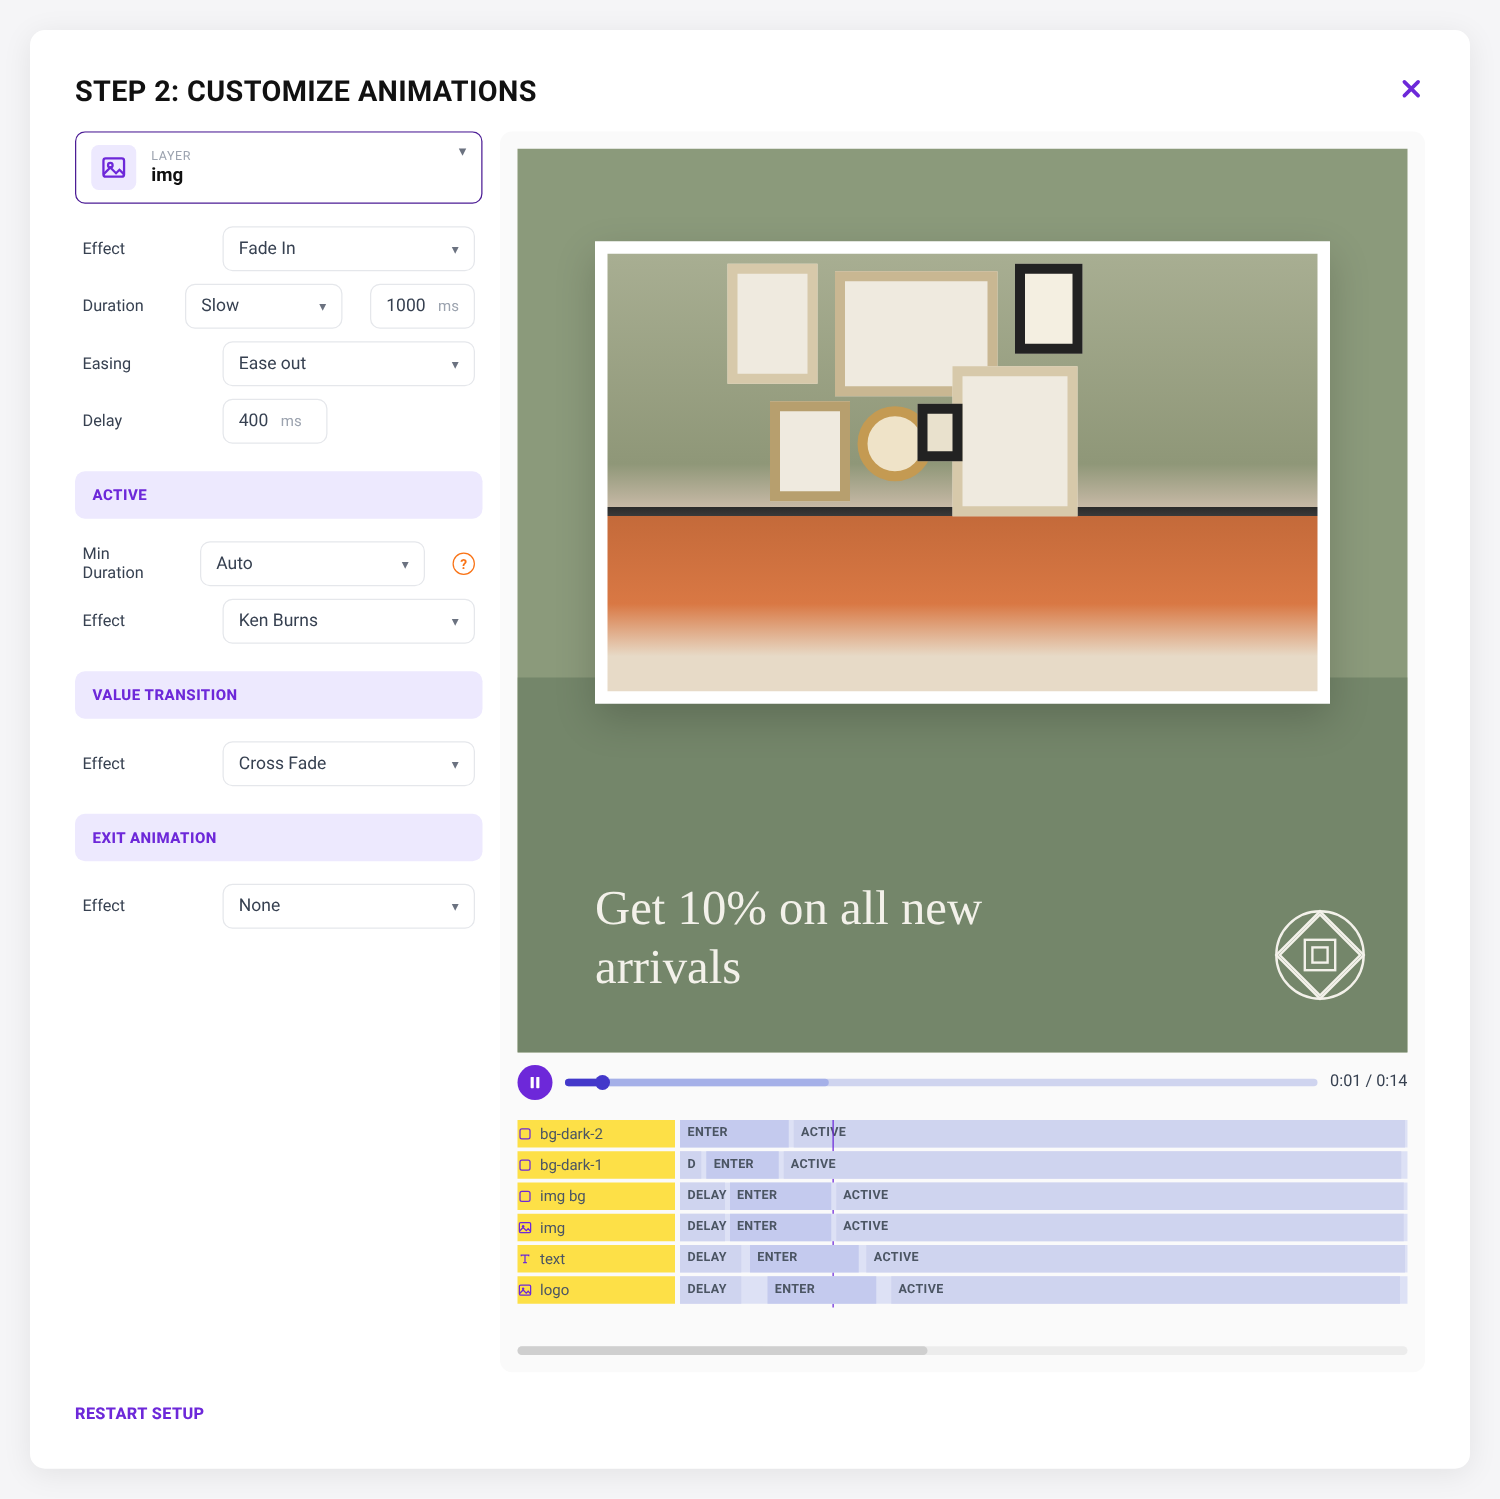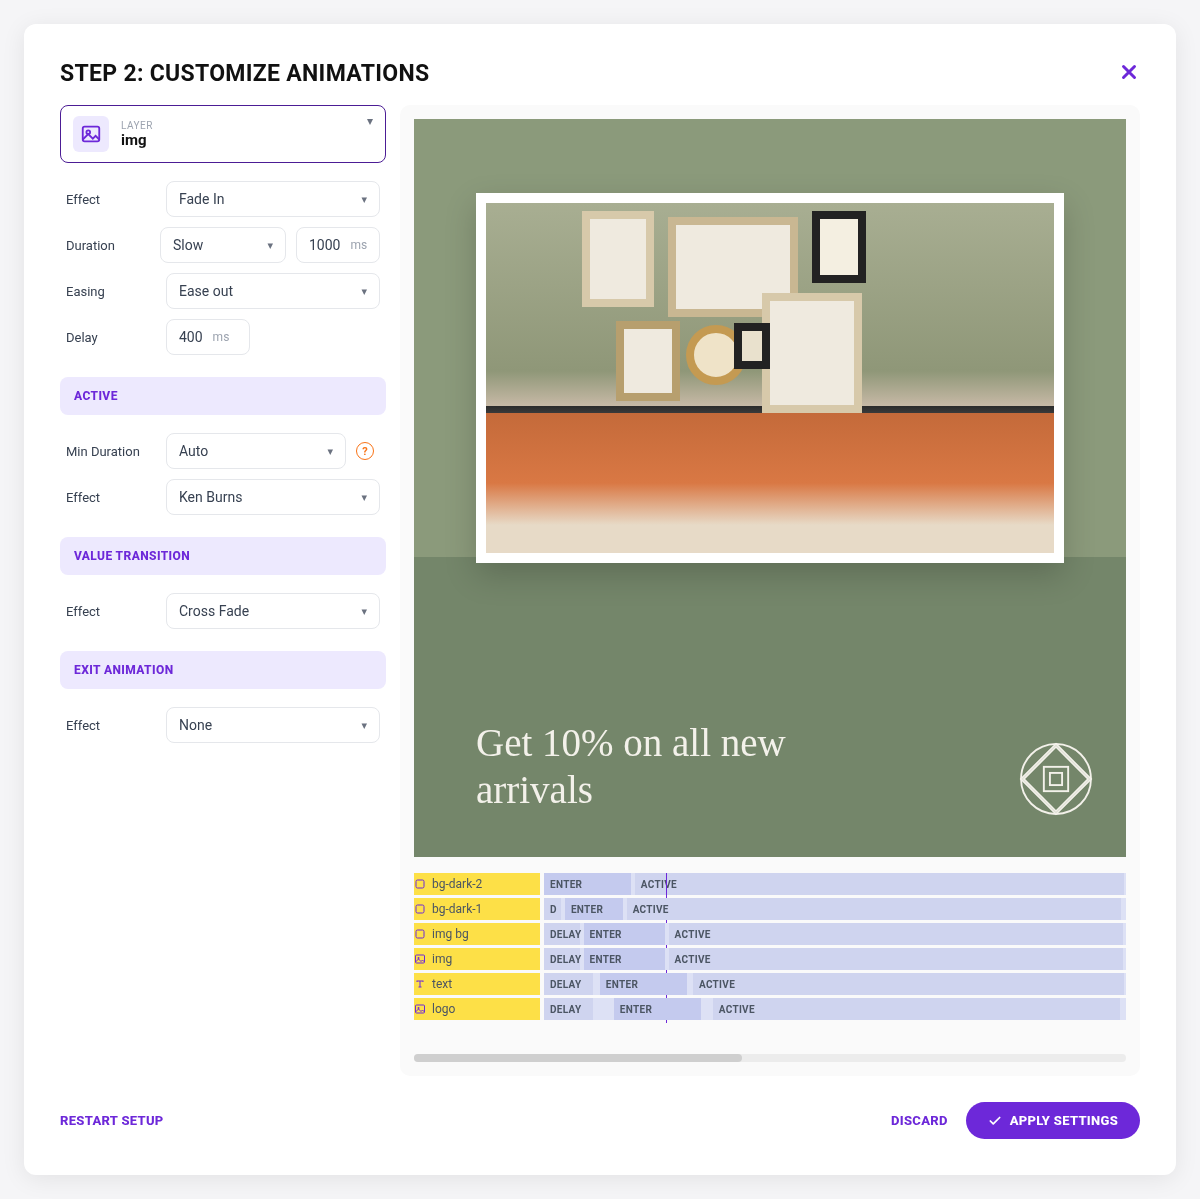--- a/index.html
+++ b/index.html
@@ -82,21 +82,21 @@
 .section-head {
   background: #ede9fe;
   border-radius: 8px;
   padding: 12px 14px;
   font-size: 12px;
   font-weight: 800;
   color: #6d28d9;
   letter-spacing: 0.4px;
 }
 .fields { display: flex; flex-direction: column; gap: 10px; padding: 4px 6px 8px 6px; }
-.row { display: flex; align-items: center; gap: 10px; }
+.row { display: flex; align-items: center; gap: 22px; }
 .row .label { width: 90px; font-size: 13px; color: #374151; }
 .select, .numinput {
   border: 1px solid #e5e7eb;
   border-radius: 8px;
   padding: 9px 12px;
   font-size: 14px;
   color: #374151;
   background: #fff;
   display: flex;
   align-items: center;
@@ -360,20 +360,34 @@
           <svg viewBox="0 0 100 100" fill="none" stroke="currentColor" stroke-width="2.5">
             <circle cx="50" cy="50" r="46"></circle>
             <rect x="20" y="20" width="60" height="60" transform="rotate(45 50 50)"></rect>
             <rect x="34" y="34" width="32" height="32"></rect>
             <rect x="42" y="42" width="16" height="16"></rect>
             <path d="M50 4 L96 50 L50 96 L4 50 Z"></path>
           </svg>
         </div>
       </div>
 
+      <div class="player">
+        <div class="playbtn">
+          <svg width="12" height="12" viewBox="0 0 24 24" fill="currentColor">
+              <rect x="5" y="3" width="5" height="18" rx="1"></rect>
+              <rect x="14" y="3" width="5" height="18" rx="1"></rect>
+            </svg>
+        </div>
+        <div class="track">
+          <div class="bufr"></div>
+          <div class="prog"></div>
+          <div class="thumb"></div>
+        </div>
+        <div class="time">0:01 / 0:14</div>
+      </div>
 
       <div class="tl" id="timeline">
           <div class="tl-row">
             <div class="tl-label">
               <span class="licon">
                 <svg width="12" height="12" viewBox="0 0 24 24" fill="none" stroke="currentColor" stroke-width="2">
                   <rect x="4" y="4" width="16" height="16" rx="3"></rect>
                 </svg>
               </span>
               <span>bg-dark-2</span>
@@ -467,24 +481,15 @@
 
       <div class="scrollbar">
         <div class="sthumb"></div>
       </div>
     </div>
 
   </div>
 
   <div class="footer">
     <div class="txtbtn">RESTART SETUP</div>
-    <div class="actions">
-      <div class="txtbtn">DISCARD</div>
-      <div class="primarybtn">
-        <svg width="14" height="14" viewBox="0 0 24 24" fill="none" stroke="currentColor" stroke-width="3" stroke-linecap="round" stroke-linejoin="round">
-            <polyline points="20 6 9 17 4 12"></polyline>
-          </svg>
-        <span>APPLY SETTINGS</span>
-      </div>
-    </div>
   </div>
 
 </div>
 
 </body></html>

